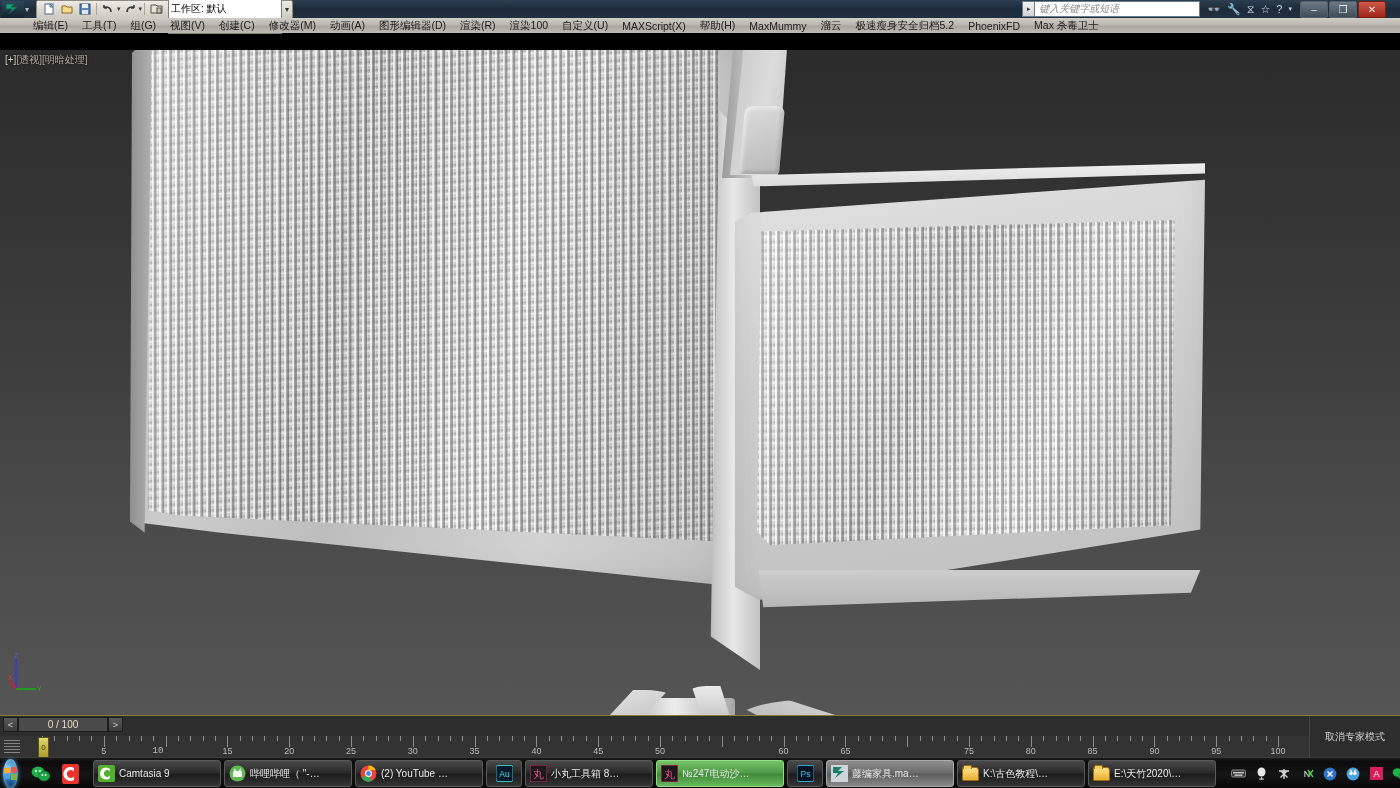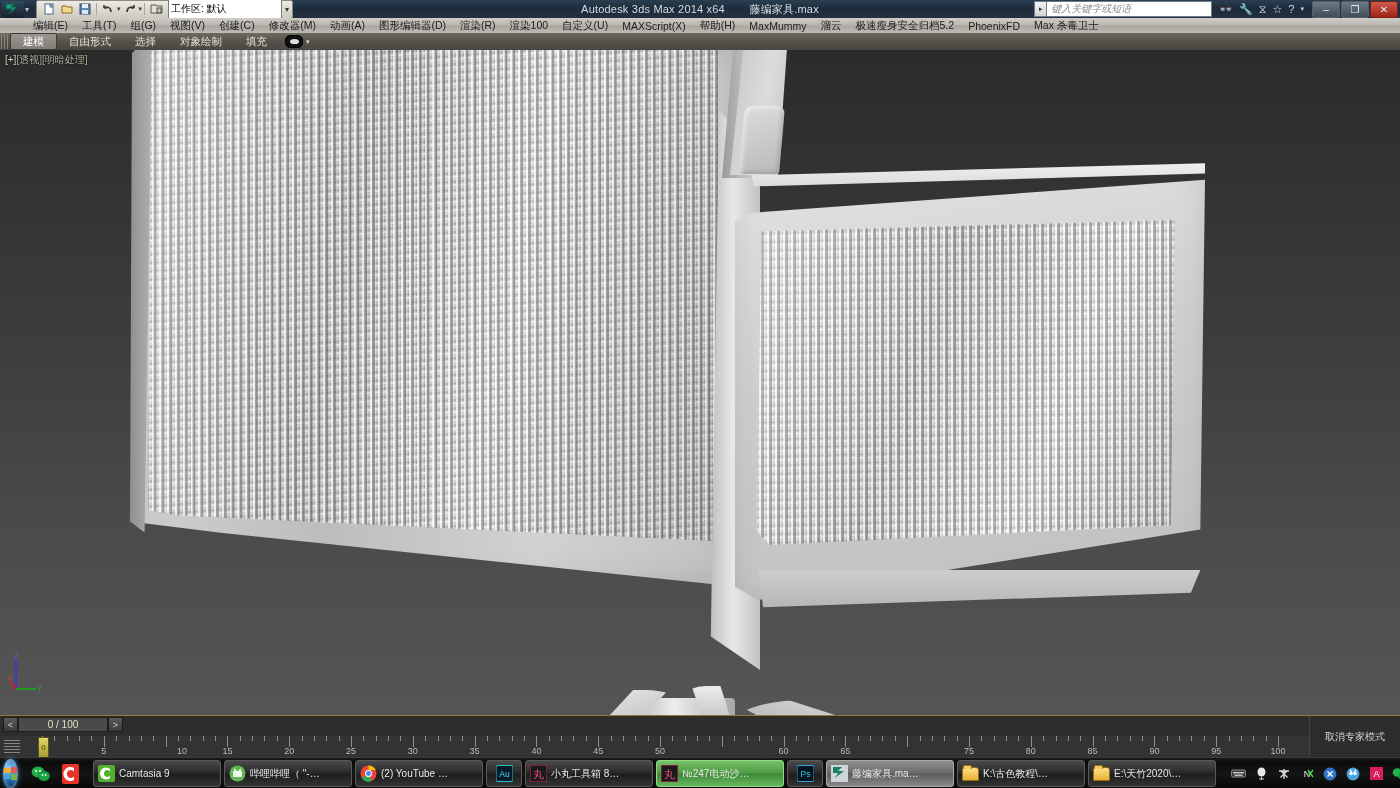--- a/index.html
+++ b/index.html
@@ -41,21 +41,21 @@
     font-size: 10px; color: #000; display: flex; align-items: center;
     padding: 16px 2px; margin-left: 3px; min-width: 108px; position: relative;
   }
   .wkspace .caret { position:absolute; right: 3px; top: 5px; }
   .tb-title {
     position: absolute; left: 0; right: 0; text-align: center;
     font-size: 11px; color: #d6dde4; letter-spacing: .2px;
     pointer-events: none;
   }
   .tb-right {
-    position: absolute; right: 0; top: 0; height: 18px;
+    position: absolute; right: 12px; top: 0; height: 18px;
     display: flex; align-items: center;
   }
   .searchbox {
     height: 14px; width: 160px; background: #fff; border: 1px solid #6c7c8a;
     font-size: 10px; color: #8a8a8a; font-style: italic;
     display: flex; align-items: center; padding-left: 4px;
   }
   .search-caret { width: 11px; height: 14px; background: linear-gradient(180deg,#f3f3f3,#d2d2d2);
     border:1px solid #6c7c8a; border-right:none; display:flex;align-items:center;justify-content:center;}
   .help-icons { display:flex; align-items:center; gap: 6px; margin: 0 7px; }
@@ -399,25 +399,20 @@
             <rect x="7" y="5" width="4" height="5" fill="#c9c3b0" stroke="#555"></rect>
           </svg>
       </div>
       <div class="wkspace">
         <span>工作区: 默认</span>
         <span class="caret" style="font-size:7px;color:#333;">▾</span>
       </div>
       <span style="color:#333;font-size:8px;margin-left:3px;">▾</span>
     </div>
 
-    <div class="tb-title">
-      <span>Autodesk 3ds Max  2014 x64</span>
-      <span style="display:inline-block;width:18px;"></span>
-      <span>藤编家具.max</span>
-    </div>
 
     <div class="tb-right">
       <div class="search-caret">
           <span style="font-size:7px;color:#333;">▸</span>
         </div>
       <div class="searchbox" title="键入关键字或短语">
         <span>键入关键字或短语</span>
       </div>
       <div class="help-icons">
         <span>👓</span>
@@ -448,36 +443,20 @@
     <div class="menu-item">自定义(U)</div>
     <div class="menu-item">MAXScript(X)</div>
     <div class="menu-item">帮助(H)</div>
     <div class="menu-item">MaxMummy</div>
     <div class="menu-item">溜云</div>
     <div class="menu-item">极速瘦身安全归档5.2</div>
     <div class="menu-item">PhoenixFD</div>
     <div class="menu-item">Max 杀毒卫士</div>
   </div>
 
-  <div class="ribbon">
-    <div class="ribbon-grip"></div>
-    <div class="rtab active">建模</div>
-    <div class="rtab">自由形式</div>
-    <div class="rtab">选择</div>
-    <div class="rtab">对象绘制</div>
-    <div class="rtab">填充</div>
-    <div style="display:flex;align-items:center;gap:3px;margin-left:6px;">
-      <div class="ribbon-icon">
-        <svg width="11" height="7" viewBox="0 0 11 7">
-            <ellipse cx="5.5" cy="3.5" rx="4.5" ry="2.6" fill="#e0e0e0"></ellipse>
-          </svg>
-      </div>
-      <span style="color:#ddd;font-size:7px;">▾</span>
-    </div>
-  </div>
 
   <div class="viewport">
 
     <div class="vp-label">
       <span class="plus">[+]</span><span class="sub">[透视]</span><span class="sub">[明暗处理]</span>
     </div>
 
     <div class="chair">
 
       <div class="back-frame"></div>
@@ -535,21 +514,21 @@
           <div class="tick minor" style="left: 66.72px;"></div>
           <div class="tick minor" style="left: 79.08px;"></div>
           <div class="tick minor" style="left: 91.44px;"></div>
           <div class="tick major" style="left: 103.8px;"></div>
           <div class="ticklabel" style="left: 103.8px;">5</div>
           <div class="tick minor" style="left: 116.16px;"></div>
           <div class="tick minor" style="left: 128.52px;"></div>
           <div class="tick minor" style="left: 140.88px;"></div>
           <div class="tick minor" style="left: 153.24px;"></div>
           <div class="tick major" style="left: 165.6px;"></div>
-          <div class="ticklabel" style="left: 182px;">10</div>
+          <div class="ticklabel" style="left: 158px; font-family: Liberation Mono, monospace;">10</div>
           <div class="tick minor" style="left: 177.96px;"></div>
           <div class="tick minor" style="left: 190.32px;"></div>
           <div class="tick minor" style="left: 202.68px;"></div>
           <div class="tick minor" style="left: 215.04px;"></div>
           <div class="tick major" style="left: 227.4px;"></div>
           <div class="ticklabel" style="left: 227.4px;">15</div>
           <div class="tick minor" style="left: 239.76px;"></div>
           <div class="tick minor" style="left: 252.12px;"></div>
           <div class="tick minor" style="left: 264.48px;"></div>
           <div class="tick minor" style="left: 276.84px;"></div>

